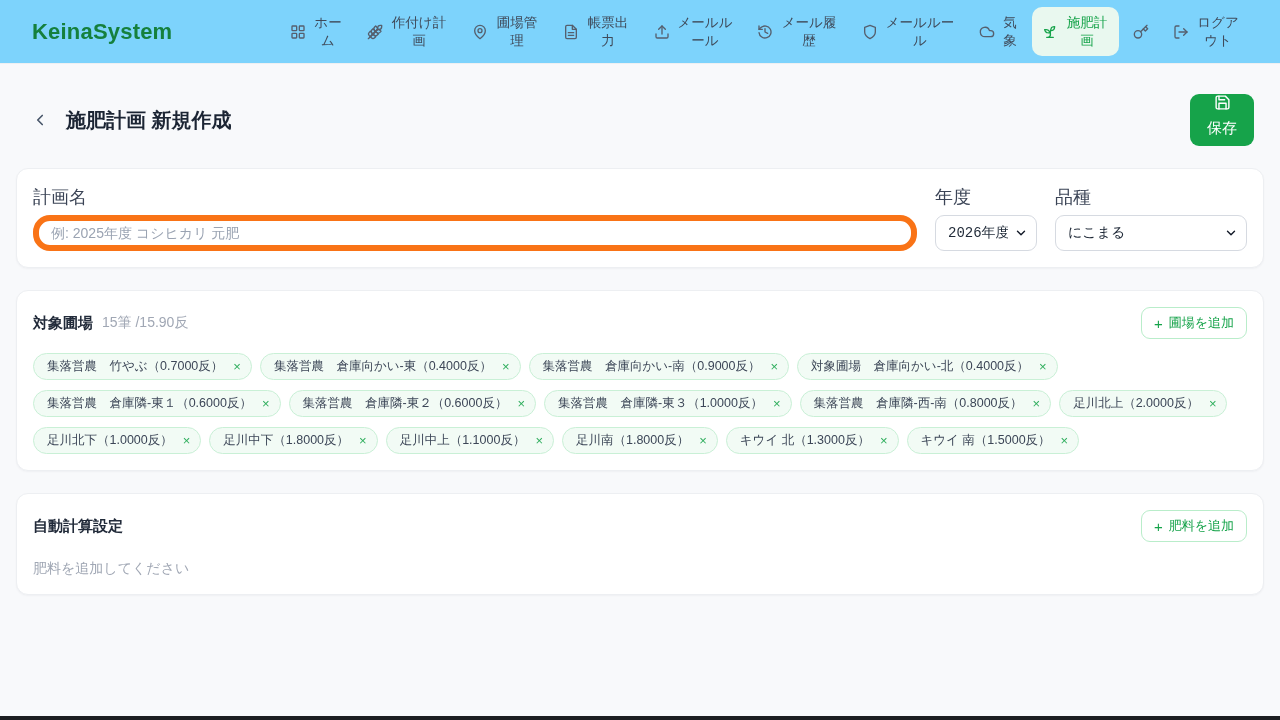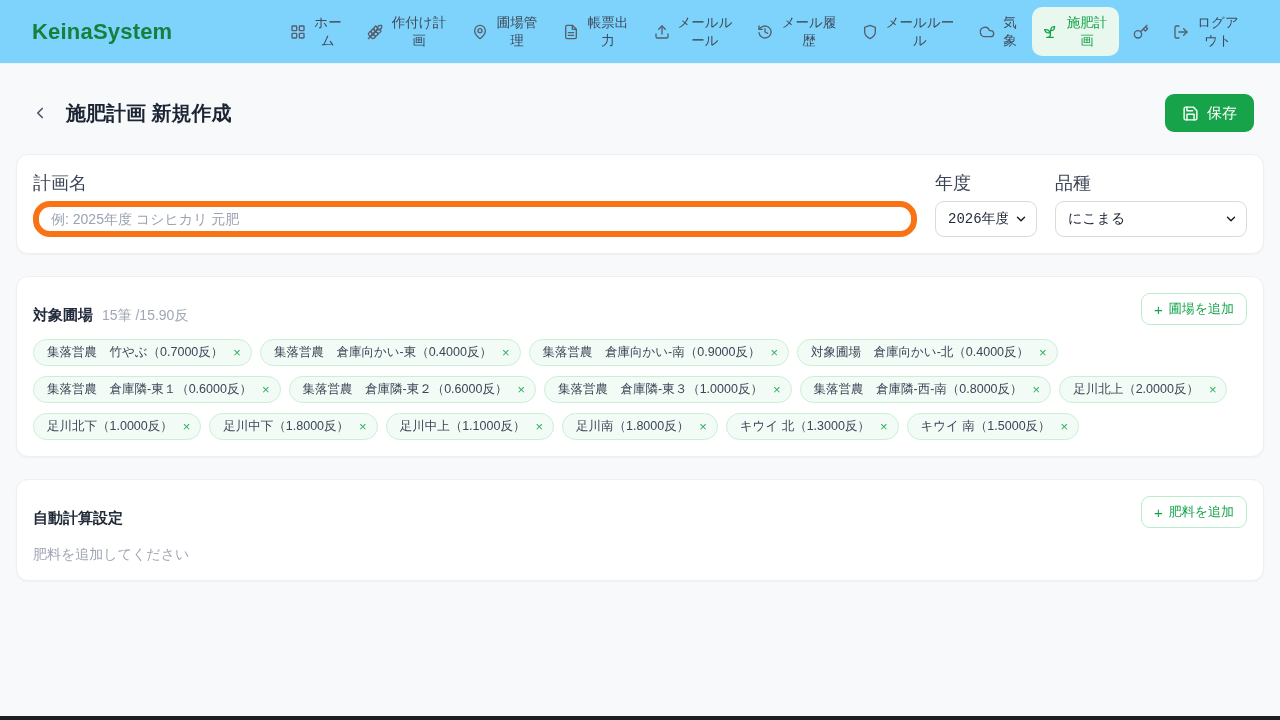--- a/index.html
+++ b/index.html
@@ -28,22 +28,23 @@
 
   
   main { padding:0 16px; }
   .page-head { display:flex; align-items:center; margin:30px 0 22px; padding:0 10px; }
   .back-btn { width:28px; height:28px; display:flex; align-items:center; justify-content:center;
     color:#475569; cursor:pointer; border-radius:6px; }
   .page-title { font-size:20px; font-weight:700; color:#1c2534; margin-left:12px; }
   .save-btn {
     margin-left:auto; display:flex; align-items:center; gap:8px;
     background:#16a34a; color:#fff; border:none; border-radius:9px;
-    height:38px; padding:0 17px; font-size:15px; font-weight:500; cursor:pointer;
+    height:52px; padding:0 17px; font-size:15px; font-weight:500; cursor:pointer;
     font-family:inherit;
+    flex-direction:column;
   }
   .save-btn svg { width:17px; height:17px; }
 
   .card {
     background:#fff; border:1px solid #edeff2; border-radius:12px;
     box-shadow:0 1px 2px rgba(16,24,40,.04); padding:16px; margin-bottom:22px;
   }
 
   
   .form-row { display:flex; gap:18px; align-items:flex-end; }
@@ -64,21 +65,21 @@
     font-family:Liberation Mono, monospace;
   }
   .select-wrap .chev {
     position:absolute; right:9px; top:50%; transform:translateY(-50%);
     width:14px; height:14px; color:#111827; pointer-events:none;
   }
   .w-year { width:102px; }
   .w-variety { width:192px; }
 
   
-  .sec-head { display:flex; align-items:flex-end; }
+  .sec-head { display:flex; align-items:center; }
   .sec-title { font-size:15px; font-weight:700; color:#222b3a; }
   .sec-sub { margin-left:9px; font-size:14px; color:#a0a7b4; }
   .add-btn {
     margin-left:auto; display:flex; align-items:center; gap:6px;
     color:#16a34a; background:#fff; border:1px solid #b9edca; border-radius:9px;
     padding:6px 12px; font-size:13px; cursor:pointer; font-family:inherit;
   }
   .add-btn .plus { font-size:15px; line-height:1; }
 
   .tags { margin-top:14px; display:flex; flex-wrap:wrap; gap:10px 8px; }

